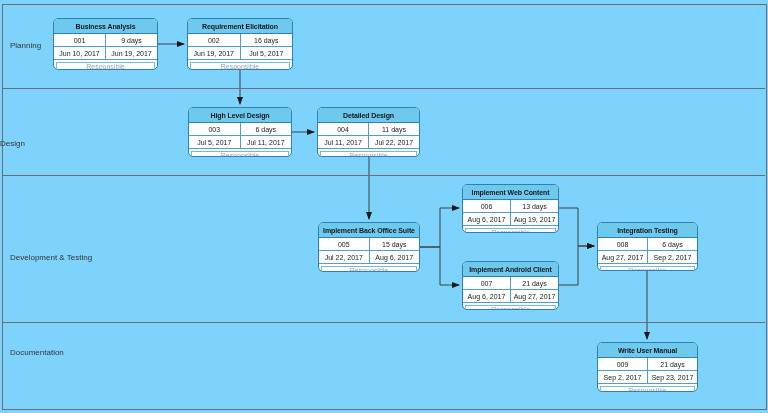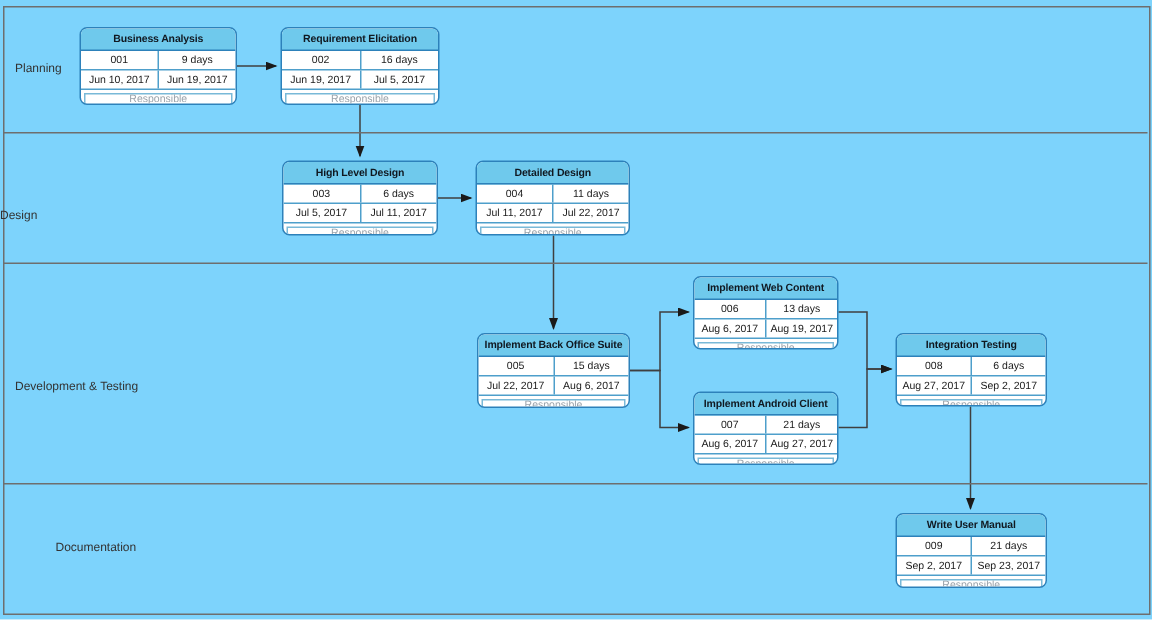--- a/index.html
+++ b/index.html
@@ -97,21 +97,21 @@
         <polyline points="559,285 578,285 578,246 594,246" fill="none" stroke="#3f3f3f" stroke-width="1" marker-end="url(#arw)"></polyline>
         <polyline points="647,271 647,339" fill="none" stroke="#3f3f3f" stroke-width="1" marker-end="url(#arw)"></polyline>
       </g>
   </svg>
 <div class="lane-label" style="left: 10px; top: 41px;">Planning</div>
     <div class="lane-line" style="left: 2px; width: 763px; top: 88px;"></div>
     <div class="lane-label" style="left: 0; top: 126.5px; margin-top: 12px;">Design</div>
     <div class="lane-line" style="left: 2px; width: 763px; top: 175px;"></div>
     <div class="lane-label" style="left: 10px; top: 253px;">Development &amp; Testing</div>
     <div class="lane-line" style="left: 2px; width: 763px; top: 322px;"></div>
-    <div class="lane-label" style="left: 10px; top: 360px; margin-left: 27px;">Documentation</div>
+    <div class="lane-label" style="left: 10px; top: 348px;">Documentation</div>
     <div class="task" style="left: 53px; top: 18px; width: 105px; height: 52px;">
     <div class="task-title">Business Analysis</div>
     <div class="task-row">
       <div class="task-cell">001</div>
       <div class="task-cell right">9 days</div>
     </div>
     <div class="task-row">
       <div class="task-cell">Jun 10, 2017</div>
       <div class="task-cell right">Jun 19, 2017</div>
     </div>

